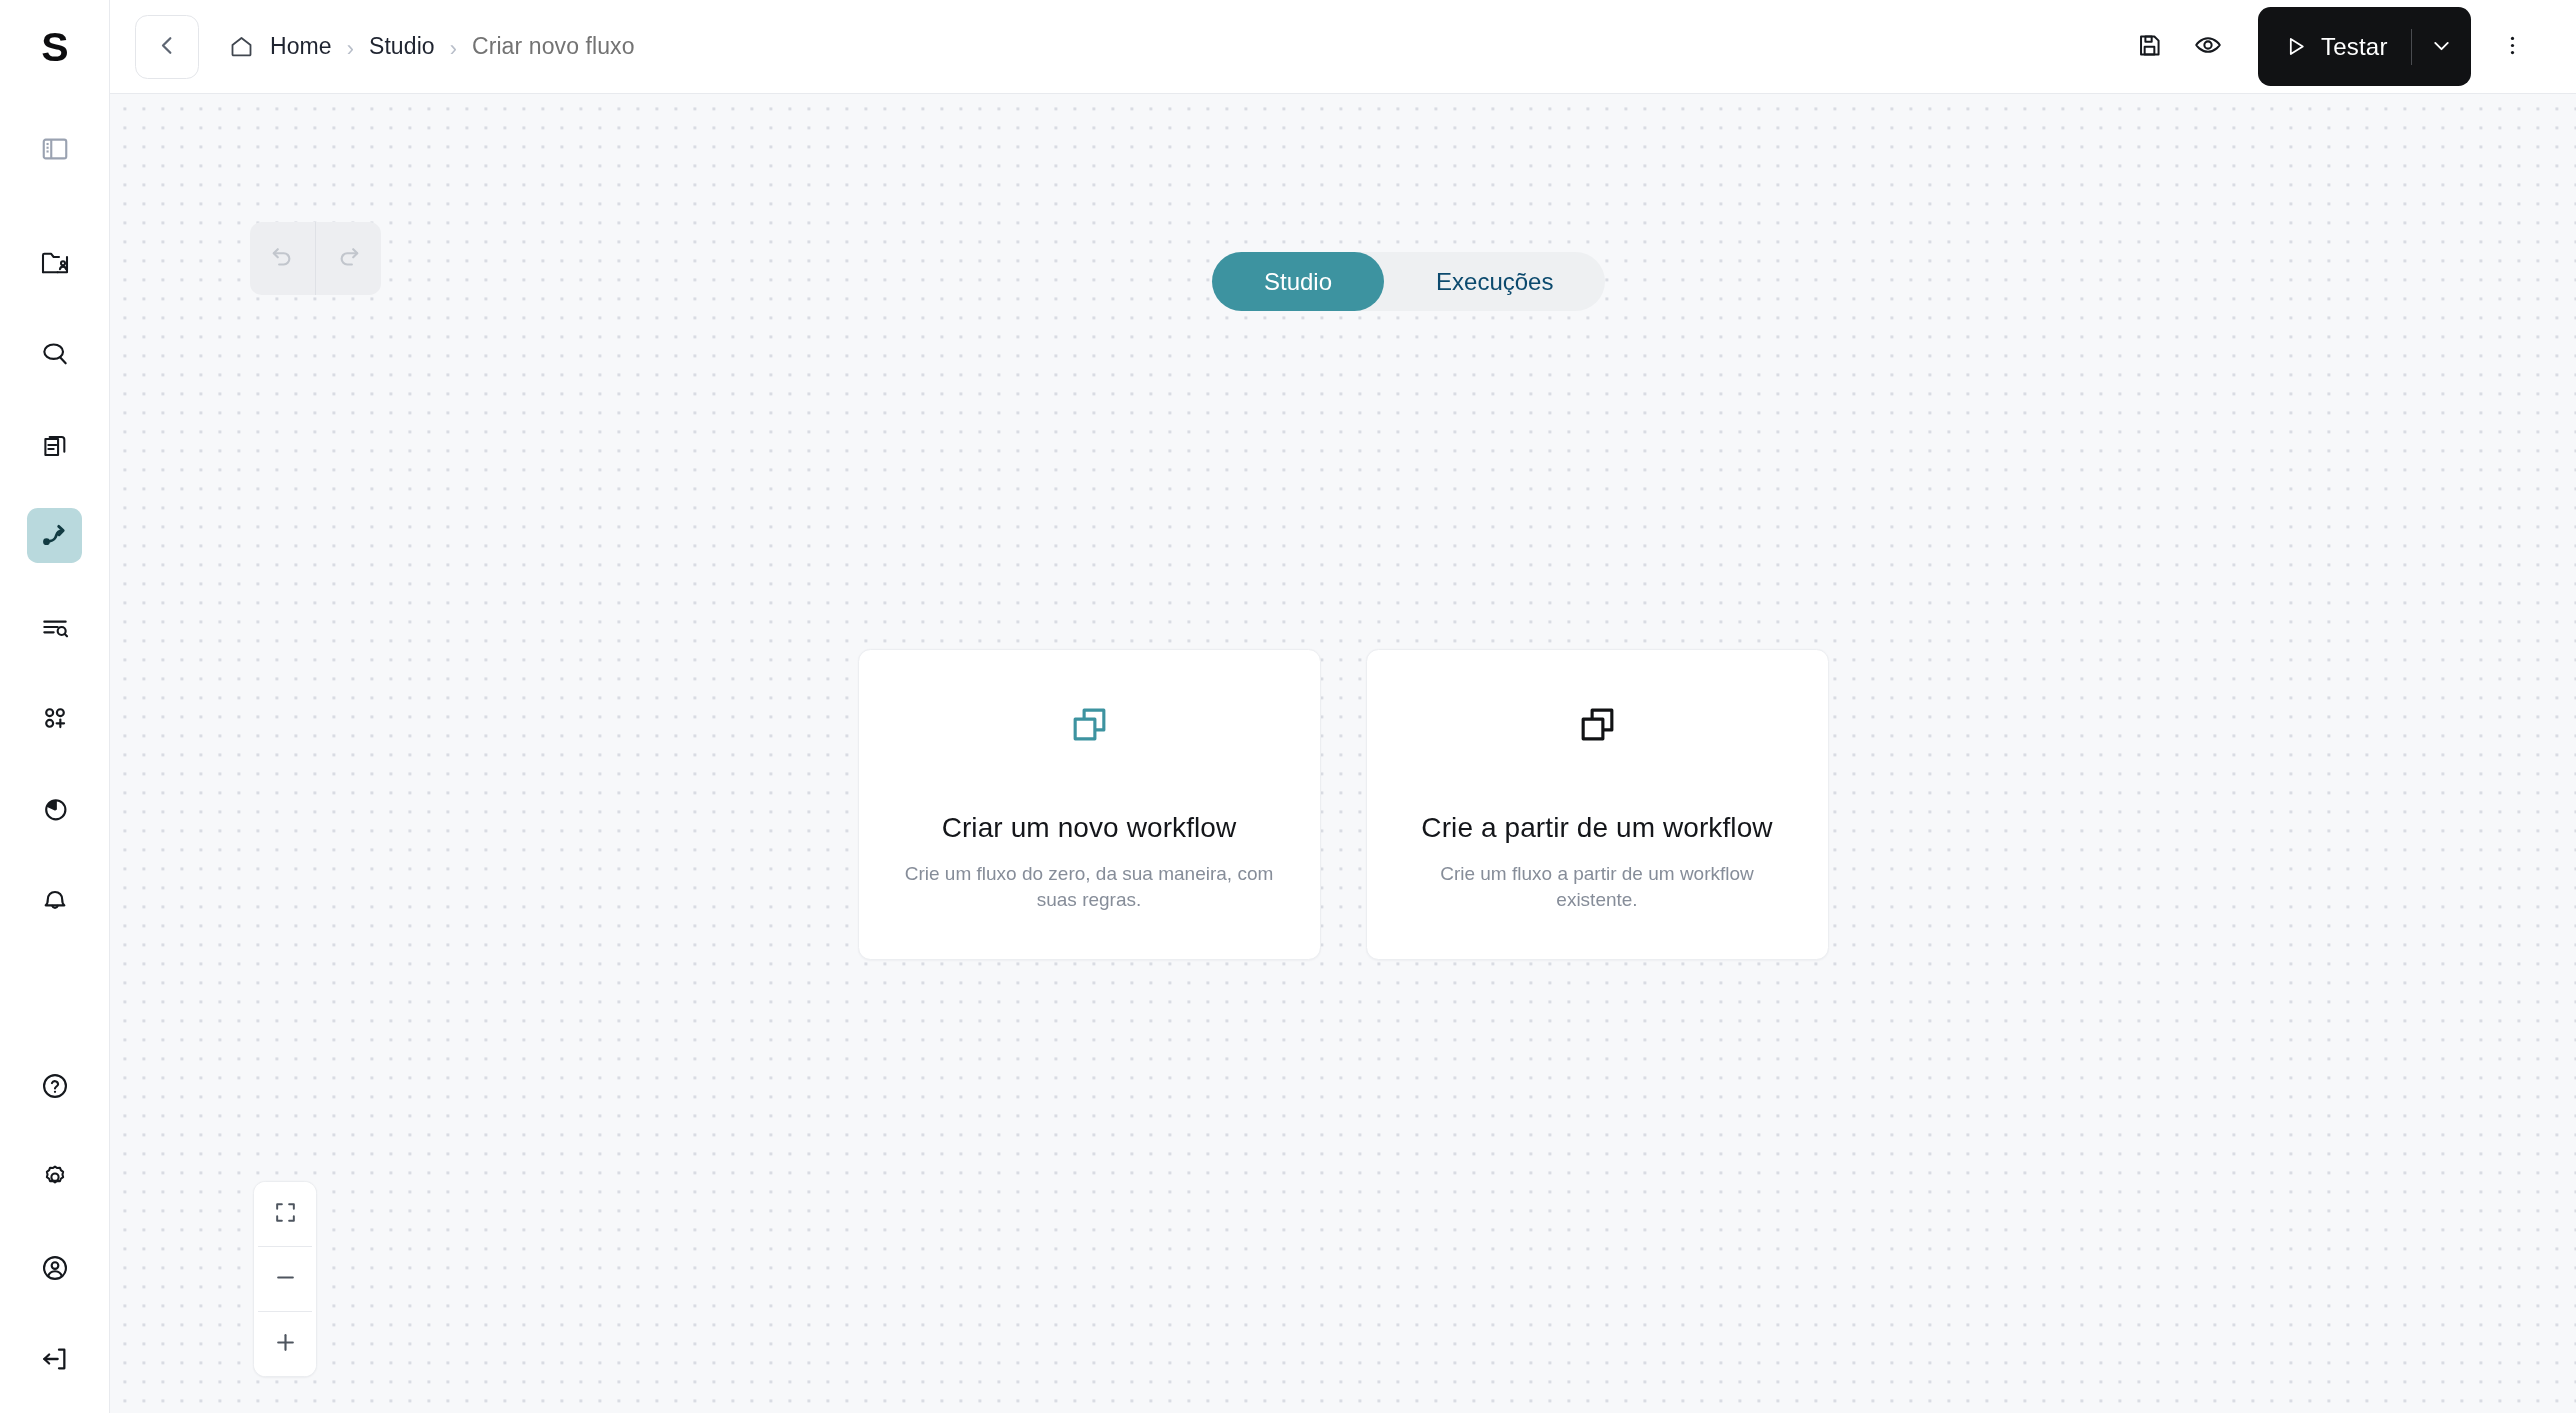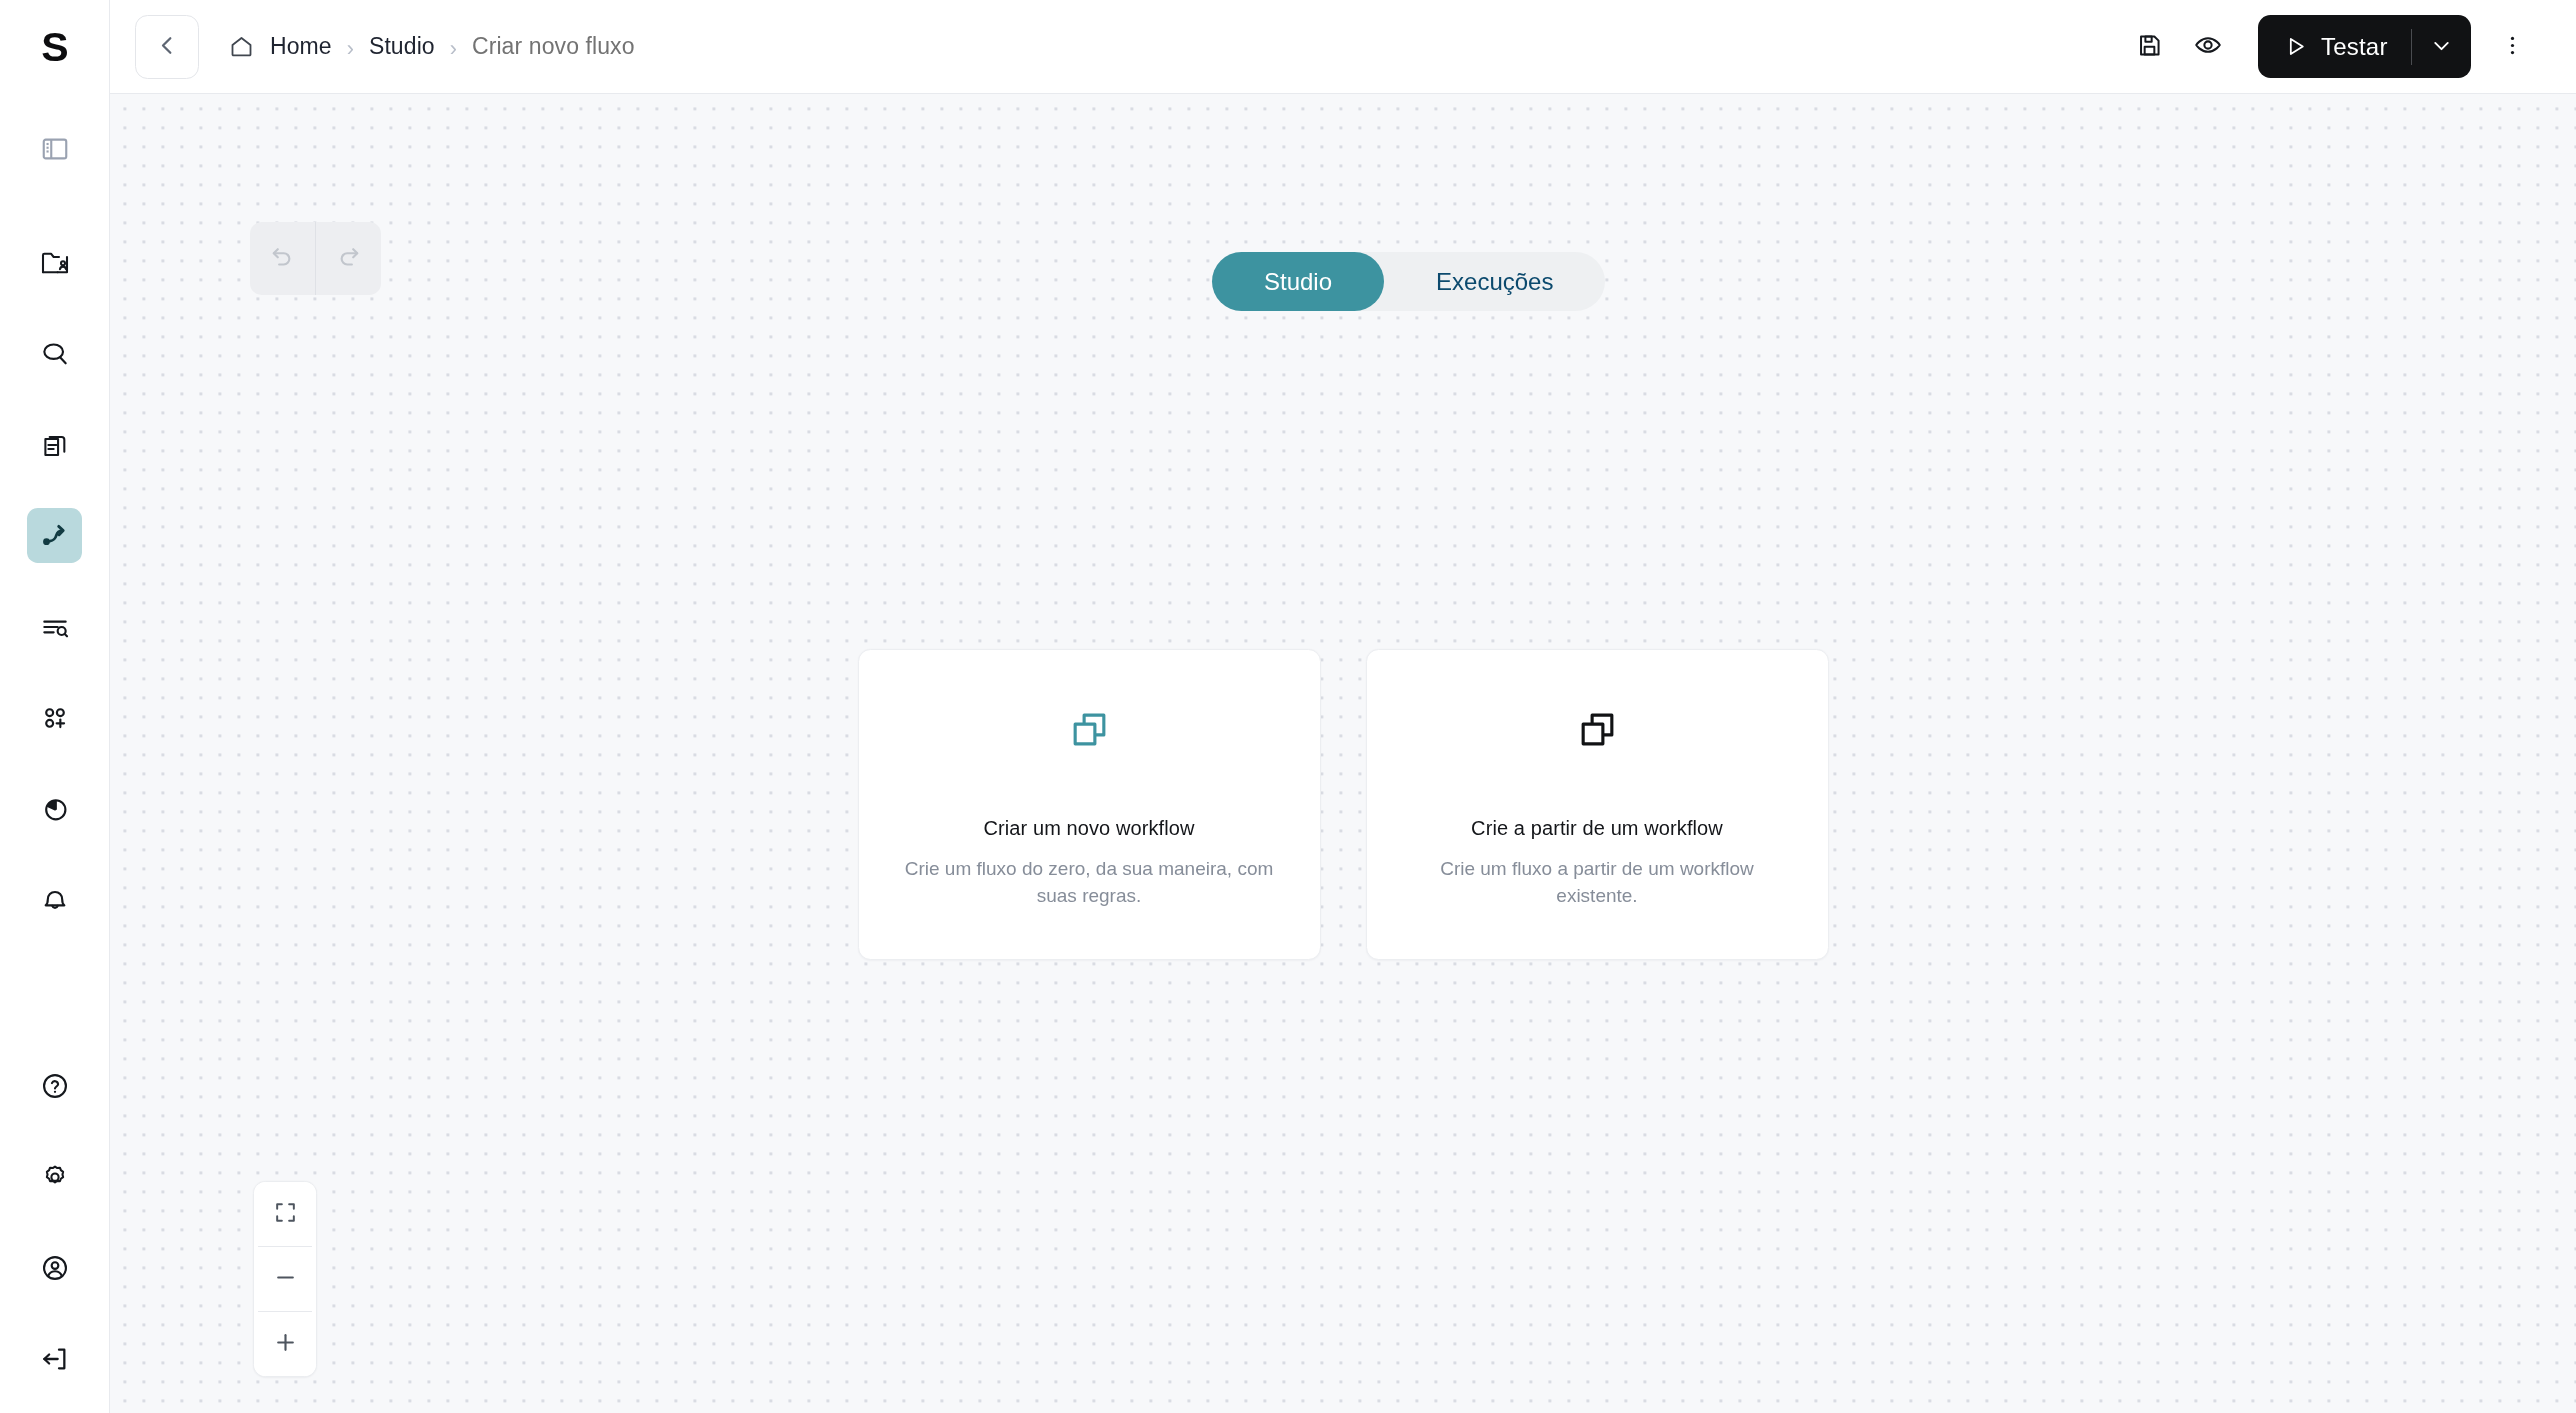--- a/index.html
+++ b/index.html
@@ -67,21 +67,21 @@
   .crumb.muted { color:#737373; cursor:default; }
   .crumb-sep { color:#b8bec9; font-size:21.5px; line-height:1; }
   #topbar-spacer { flex:1 1 auto; }
   #topbar-actions { display:flex; align-items:center; gap:0; flex:0 0 auto; }
   .icon-btn {
     width:59px; height:59px; border-radius:10.7px;
     display:flex; align-items:center; justify-content:center;
     cursor:pointer; background:transparent;
   }
   #testar-btn {
-    height:63px; background:#111214; border-radius:12.5px;
+    height:79px; background:#111214; border-radius:12.5px;
     display:flex; align-items:center; margin-left:19.7px;
     cursor:pointer; overflow:hidden;
   }
   #testar-main {
     display:flex; align-items:center; gap:13.4px;
     padding:0 23px 0 25px; height:100%;
   }
   #testar-label {
     color:#fff; font-size:24px; letter-spacing:0.2px; white-space:nowrap;
   }
@@ -139,21 +139,21 @@
     width:463px; height:311px;
     background:#ffffff; border:0.9px solid #eceef1;
     border-radius:12.5px;
     display:flex; flex-direction:column;
     align-items:center; justify-content:center;
     cursor:pointer; padding:0 30px;
     box-shadow:0 0.9px 1.8px rgba(16,24,40,.04);
   }
   .card-icon { height:59px; display:flex; align-items:center; justify-content:center; }
   .card-title {
-    margin-top:57px; font-size:20px; color:#14161a;
+    margin-top:57px; font-size:28px; color:#14161a;
     text-align:center; letter-spacing:0.1px; line-height:1.2;
   }
   .card-desc {
     margin-top:16px; font-size:19px; color:#868d99;
     text-align:center; line-height:1.38; max-width:376px;
   }
 
   
   #zoom-controls {
     position:absolute; left:143px; bottom:36px;

